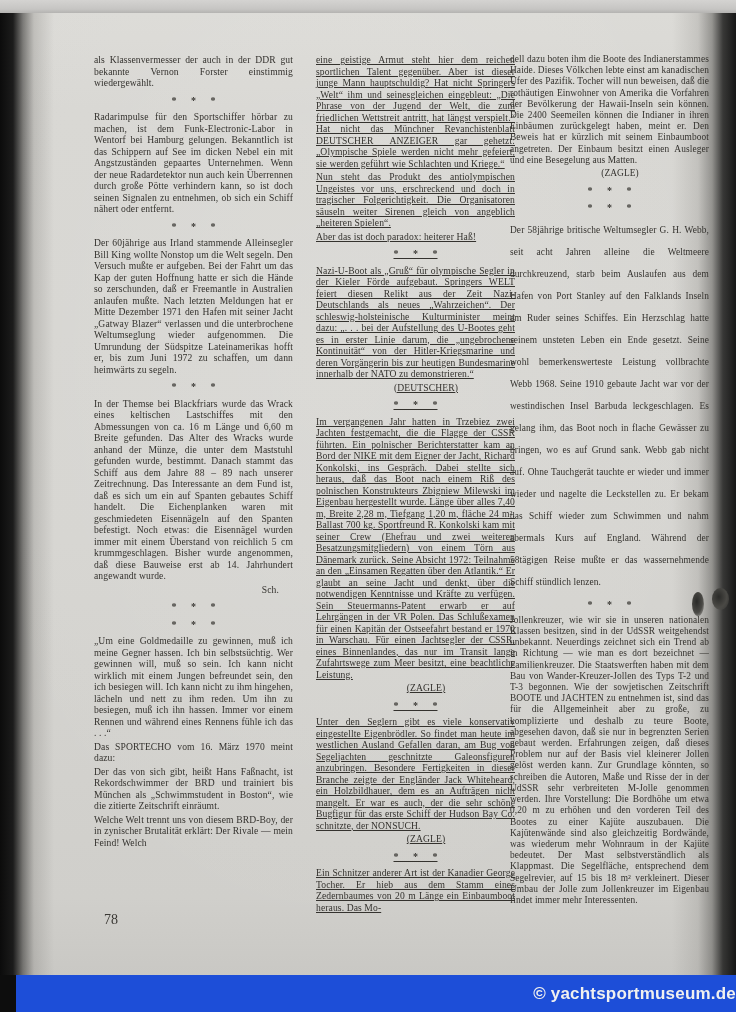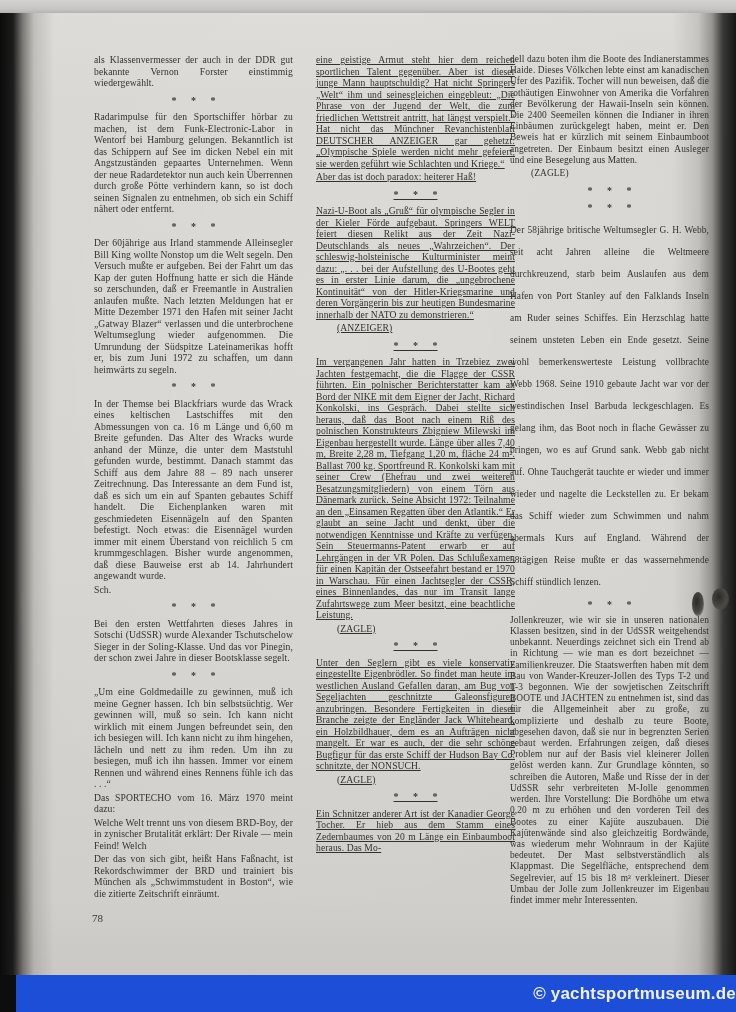--- a/index.html
+++ b/index.html
@@ -18,23 +18,23 @@
   .hole-2{left:712px;top:588px;width:17px;height:22px;}
   .col{position:absolute;top:54px;width:199px;text-align:justify;color:#34322e;
        font-size:9.6px;line-height:11.5px;letter-spacing:.1px;}
   .col-1{left:94px;}
   .col-2{left:316px;text-decoration:underline;}
   .col-3{left:510px;font-size:9.4px;line-height:11.2px;}
   .para{margin:0 0 2px 0;}
   .para.loose{line-height:22px;}
   .sep{margin:6px 0 5px;text-align:center;font-weight:bold;word-spacing:12px;
        font-size:10px;color:#3a3834;letter-spacing:0;}
-  .credit{margin:1px 0 3px 0;text-align:left;padding-left:21px;}
-  .sig{text-align:left;padding-right:14px;margin:0 0 1px 0;}
-  .pagenum{position:absolute;left:92px;top:912px;font-size:11px;color:#3a3834;}
+  .credit{margin:1px 0 3px 0;text-align:center;padding-left:21px;}
+  .sig{text-align:right;padding-right:14px;margin:0 0 1px 0;}
+  .pagenum{position:absolute;left:104px;top:912px;font-size:14px;color:#3a3834;}
   .band{position:absolute;left:16px;bottom:0;width:736px;height:37px;background:#1d4ed8;
         display:flex;align-items:center;justify-content:flex-end;padding-right:16px;box-sizing:border-box;}
   .watermark{color:#f0f0ef;font-family:"Liberation Sans","DejaVu Sans",sans-serif;
         font-weight:bold;font-size:17px;letter-spacing:.2px;}
 </style>
 </head>
 <body>
 
 <div class="scan">
   <div class="top-strip"></div>
@@ -45,33 +45,33 @@
   <div class="col col-1">
       <div class="para">als Klassenvermesser der auch in der DDR gut bekannte Vernon Forster einstimmig wiedergewählt.</div>
       <div class="sep">* * *</div>
       <div class="para">Radarimpulse für den Sportschiffer hörbar zu machen, ist dem Funk-Electronic-Labor in Wentorf bei Hamburg gelungen. Bekanntlich ist das Schippern auf See im dicken Nebel ein mit Angstzuständen gepaartes Unternehmen. Wenn der neue Radardetektor nun auch kein Überrennen durch große Pötte verhindern kann, so ist doch seinen Signalen zu entnehmen, ob sich ein Schiff nähert oder entfernt.</div>
       <div class="sep">* * *</div>
       <div class="para">Der 60jährige aus Irland stammende Alleinsegler Bill King wollte Nonstop um die Welt segeln. Den Versuch mußte er aufgeben. Bei der Fahrt um das Kap der guten Hoffnung hatte er sich die Hände so zerschunden, daß er Freemantle in Australien anlaufen mußte. Nach letzten Meldungen hat er Mitte Dezember 1971 den Hafen mit seiner Jacht „Gatway Blazer“ verlassen und die unterbrochene Weltumseglung wieder aufgenommen. Die Umrundung der Südspitze Lateinamerikas hofft er, bis zum Juni 1972 zu schaffen, um dann heimwärts zu segeln.</div>
       <div class="sep">* * *</div>
       <div class="para">In der Themse bei Blackfriars wurde das Wrack eines keltischen Lastschiffes mit den Abmessungen von ca. 16 m Länge und 6,60 m Breite gefunden. Das Alter des Wracks wurde anhand der Münze, die unter dem Maststuhl gefunden wurde, bestimmt. Danach stammt das Schiff aus dem Jahre 88 – 89 nach unserer Zeitrechnung. Das Interessante an dem Fund ist, daß es sich um ein auf Spanten gebautes Schiff handelt. Die Eichenplanken waren mit geschmiedeten Eisennägeln auf den Spanten befestigt. Noch etwas: die Eisennägel wurden immer mit einem Überstand von reichlich 5 cm krummgeschlagen. Bisher wurde angenommen, daß diese Bauweise erst ab 14. Jahrhundert angewandt wurde.</div>
       <div class="sig">Sch.</div>
       <div class="sep">* * *</div>
-      <div class="para">Bei den ersten Wettfahrten dieses Jahres in Sotschi (UdSSR) wurde Alexander Tschutschelow Sieger in der Soling-Klasse. Und das vor Pinegin, der schon zwei Jahre in dieser Bootsklasse segelt.</div>
       <div class="sep">* * *</div>
       <div class="para">„Um eine Goldmedaille zu gewinnen, muß ich meine Gegner hassen. Ich bin selbstsüchtig. Wer gewinnen will, muß so sein. Ich kann nicht wirklich mit einem Jungen befreundet sein, den ich besiegen will. Ich kann nicht zu ihm hingehen, lächeln und nett zu ihm reden. Um ihn zu besiegen, muß ich ihn hassen. Immer vor einem Rennen und während eines Rennens fühle ich das . . .“</div>
       <div class="para">Das SPORTECHO vom 16. März 1970 meint dazu:</div>
+      <div class="para">Der das von sich gibt, heißt Hans Faßnacht, ist Rekordschwimmer der BRD und trainiert bis München als „Schwimmstudent in Boston“, wie die zitierte Zeitschrift einräumt.</div>
       <div class="para">Welche Welt trennt uns von diesem BRD-Boy, der in zynischer Brutalität erklärt: Der Rivale — mein Feind! Welch</div>
-      <div class="para">Der das von sich gibt, heißt Hans Faßnacht, ist Rekordschwimmer der BRD und trainiert bis München als „Schwimmstudent in Boston“, wie die zitierte Zeitschrift einräumt.</div>
     </div>
   <div class="col col-2">
       <div class="para">eine geistige Armut steht hier dem reichen sportlichen Talent gegenüber. Aber ist dieser junge Mann hauptschuldig? Hat nicht Springers „Welt“ ihm und seinesgleichen eingebleut: „Die Phrase von der Jugend der Welt, die zum friedlichen Wettstreit antritt, hat längst verspielt.“ Hat nicht das Münchner Revanchistenblatt DEUTSCHER ANZEIGER gar gehetzt: „Olympische Spiele werden nicht mehr gefeiert, sie werden geführt wie Schlachten und Kriege.“</div>
+      <div class="para">Nun steht das Produkt des antiolympischen Ungeistes vor uns, erschreckend und doch in tragischer Folgerichtigkeit. Die Organisatoren säuseln weiter Sirenen gleich von angeblich „heiteren Spielen“.</div>
       <div class="para">Aber das ist doch paradox: heiterer Haß!</div>
       <div class="sep">* * *</div>
       <div class="para">Nazi-U-Boot als „Gruß“ für olympische Segler in der Kieler Förde aufgebaut. Springers WELT feiert diesen Relikt aus der Zeit Nazi-Deutschlands als neues „Wahrzeichen“. Der schleswig-holsteinische Kulturminister meint dazu: „. . . bei der Aufstellung des U-Bootes geht es in erster Linie darum, die „ungebrochene Kontinuität“ von der Hitler-Kriegsmarine und deren Vorgängerin bis zur heutigen Bundesmarine innerhalb der NATO zu demonstrieren.“</div>
-      <div class="credit">(ANZEIGER)</div>
+      <div class="credit">(DEUTSCHER)</div>
       <div class="sep">* * *</div>
       <div class="para">Im vergangenen Jahr hatten in Trzebiez zwei Jachten festgemacht, die die Flagge der CSSR führten. Ein polnischer Berichterstatter kam an Bord der NIKE mit dem Eigner der Jacht, Richard Konkolski, ins Gespräch. Dabei stellte sich heraus, daß das Boot nach einem Riß des polnischen Konstrukteurs Zbigniew Milewski im Eigenbau hergestellt wurde. Länge über alles 7,40 m, Breite 2,28 m, Tiefgang 1,20 m, fläche 24 m². Ballast 700 kg. Sportfreund R. Konkolski kam mit seiner Crew (Ehefrau und zwei weiteren Besatzungsmitgliedern) von einem Törn aus Dänemark zurück. Seine Absicht 1972: Teilnahme an den „Einsamen Regatten über den Atlantik.“ Er glaubt an seine Jacht und denkt, über die notwendigen Kenntnisse und Kräfte zu verfügen. Sein Steuermanns-Patent erwarb er auf Lehrgängen in der VR Polen. Das Schlußexamen für einen Kapitän der Ostseefahrt bestand er 1970 in Warschau. Für einen Jachtsegler der CSSR, eines Binnenlandes, das nur im Transit lange Zufahrtswege zum Meer besitzt, eine beachtliche Leistung.</div>
       <div class="credit">(ZAGLE)</div>
       <div class="sep">* * *</div>
       <div class="para">Unter den Seglern gibt es viele konservativ eingestellte Eigenbrödler. So findet man heute im westlichen Ausland Gefallen daran, am Bug von Segeljachten geschnitzte Galeonsfiguren anzubringen. Besondere Fertigkeiten in dieser Branche zeigte der Engländer Jack Whiteheard, ein Holzbildhauer, dem es an Aufträgen nicht mangelt. Er war es auch, der die sehr schöne Bugfigur für das erste Schiff der Hudson Bay Co. schnitzte, der NONSUCH.</div>
       <div class="credit">(ZAGLE)</div>
       <div class="sep">* * *</div>
       <div class="para">Ein Schnitzer anderer Art ist der Kanadier George Tocher. Er hieb aus dem Stamm eines Zedernbaumes von 20 m Länge ein Einbaumboot heraus. Das Mo-</div>
     </div>
   <div class="col col-3">

